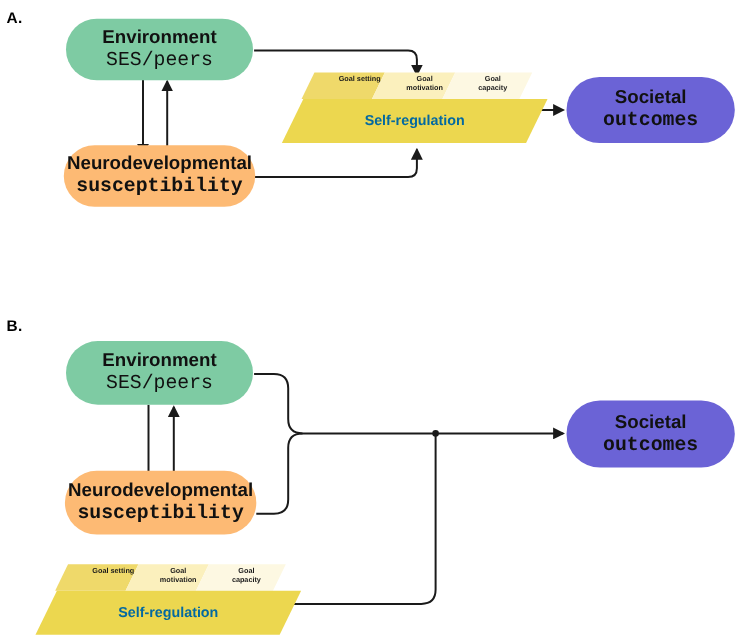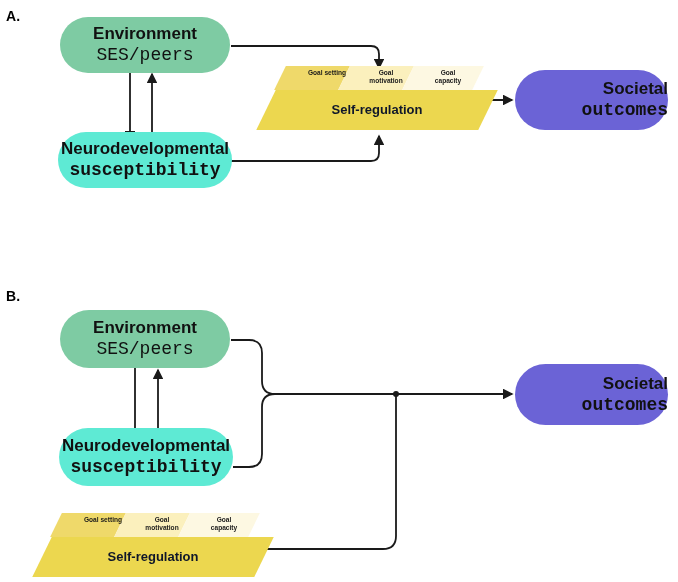--- a/index.html
+++ b/index.html
@@ -54,22 +54,22 @@
     font-size: 17px;
   }
   .pill .line2 {
     font-size: 18px;
     font-family: Liberation Mono, monospace;
   }
   .pill.bold-both .line2 {
     font-weight: bold;
   }
   .node-env   { background: #7ecba3; }
-  .node-neuro { background: #5eead4; }
-  .node-soc   { background: #6b63d6; align-items: flex-end; }
+  .node-neuro { background: #fdba74; }
+  .node-soc   { background: #6b63d6; }
 
   
   .selfreg {
     position: absolute;
   }
   .skew-wrap {
     position: absolute;
     left: 0; top: 0;
     width: 100%;
     height: 100%;
@@ -96,21 +96,21 @@
     text-align: center;
     font-weight: bold;
     color: #1a1a1a;
     line-height: 1.15;
   }
   .selfreg-title {
     position: absolute;
     width: 100%;
     text-align: center;
     font-weight: bold;
-    color: #0f172a;
+    color: #0369a1;
   }
 </style>
 </head>
 <body>
 
 <div class="canvas">
 
   <div class="panel-label" style="left:6px; top:8px;">A.</div>
 
   <svg class="wires">

